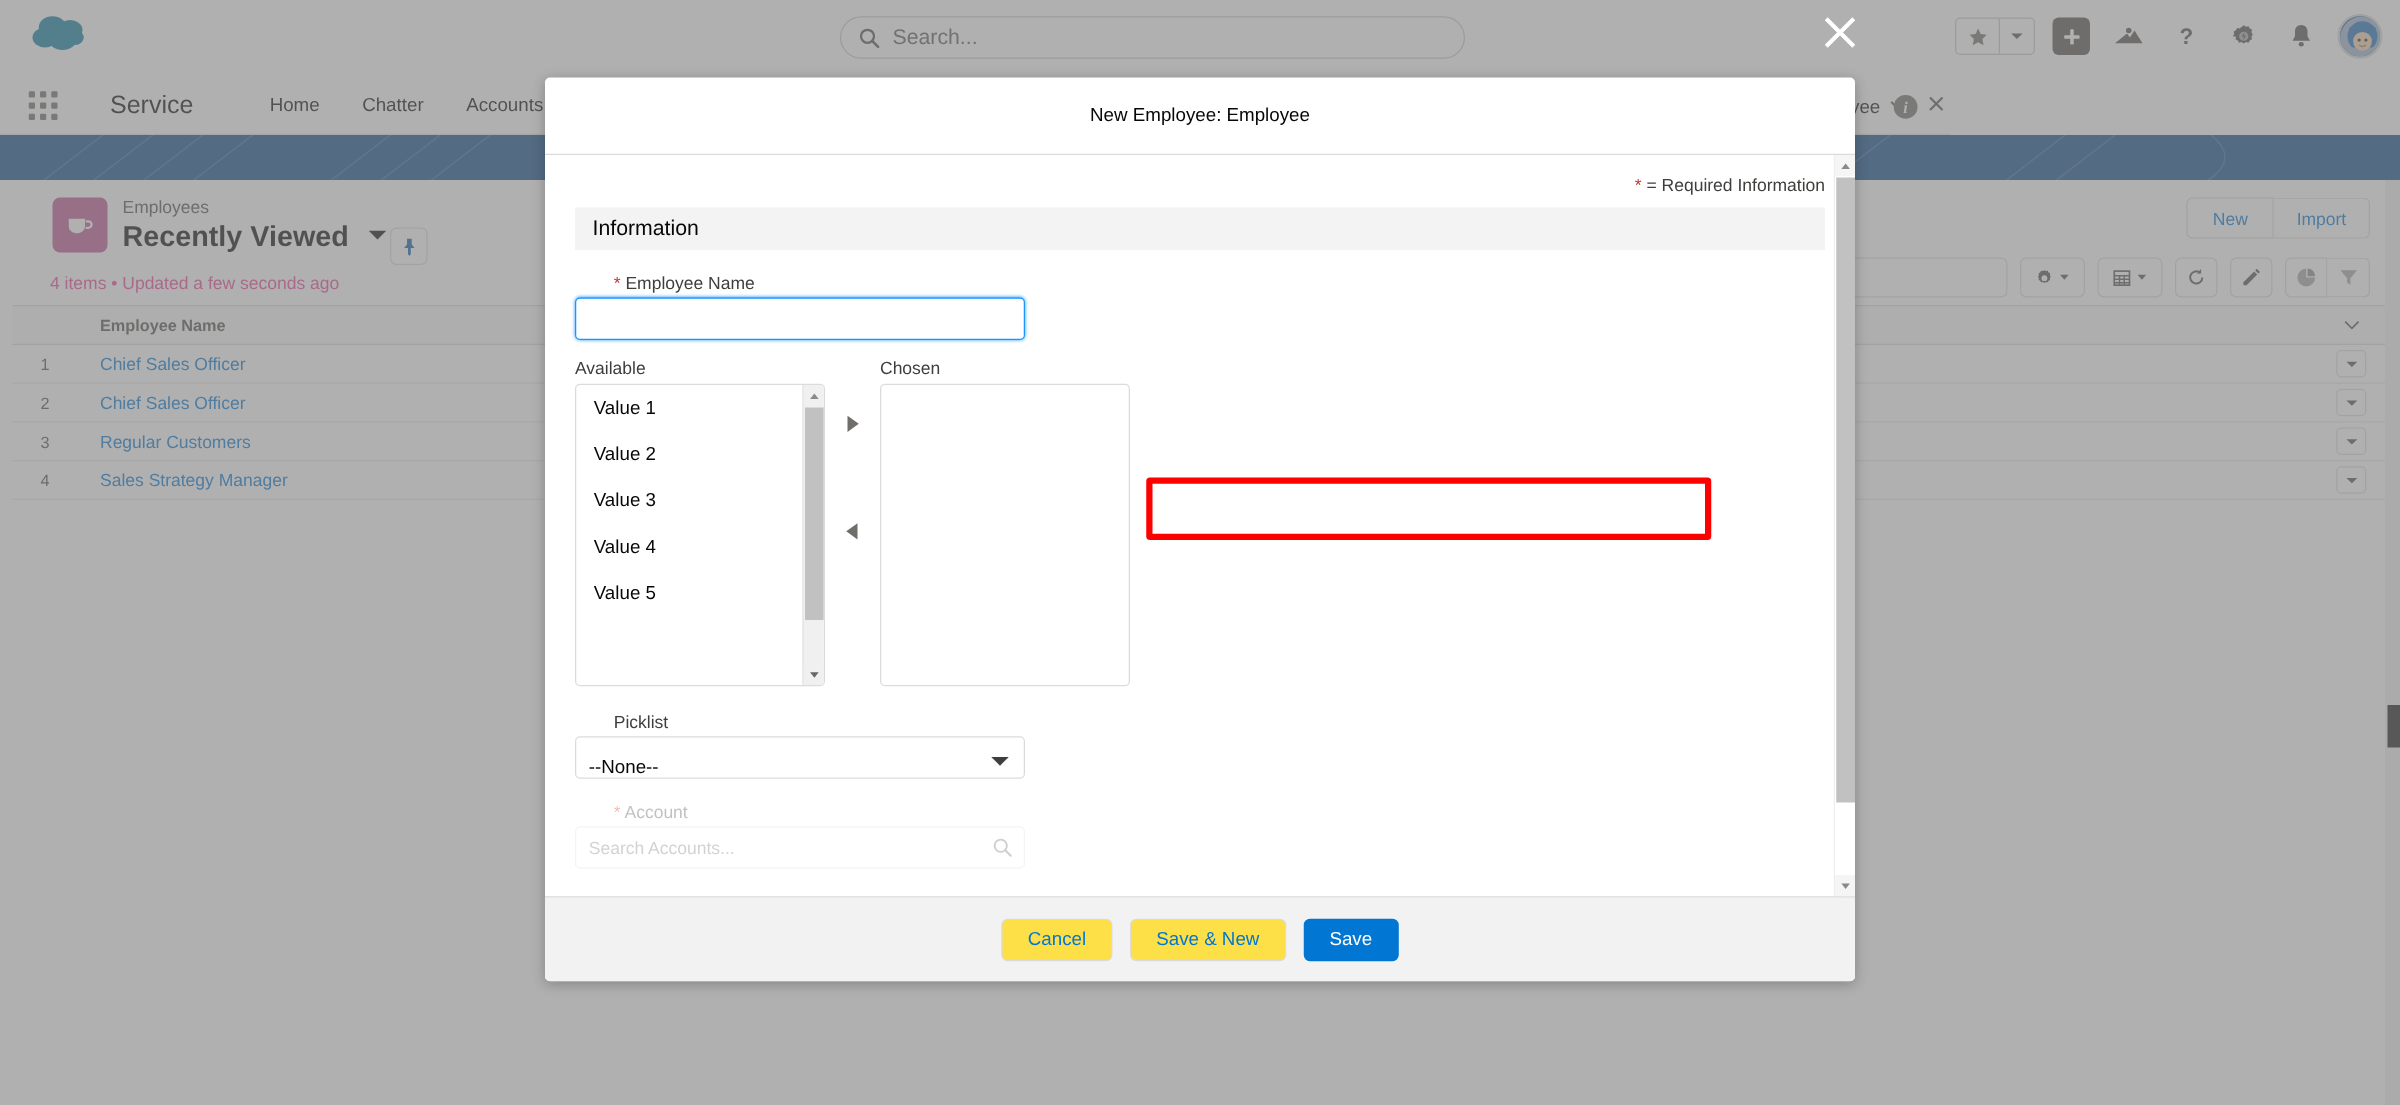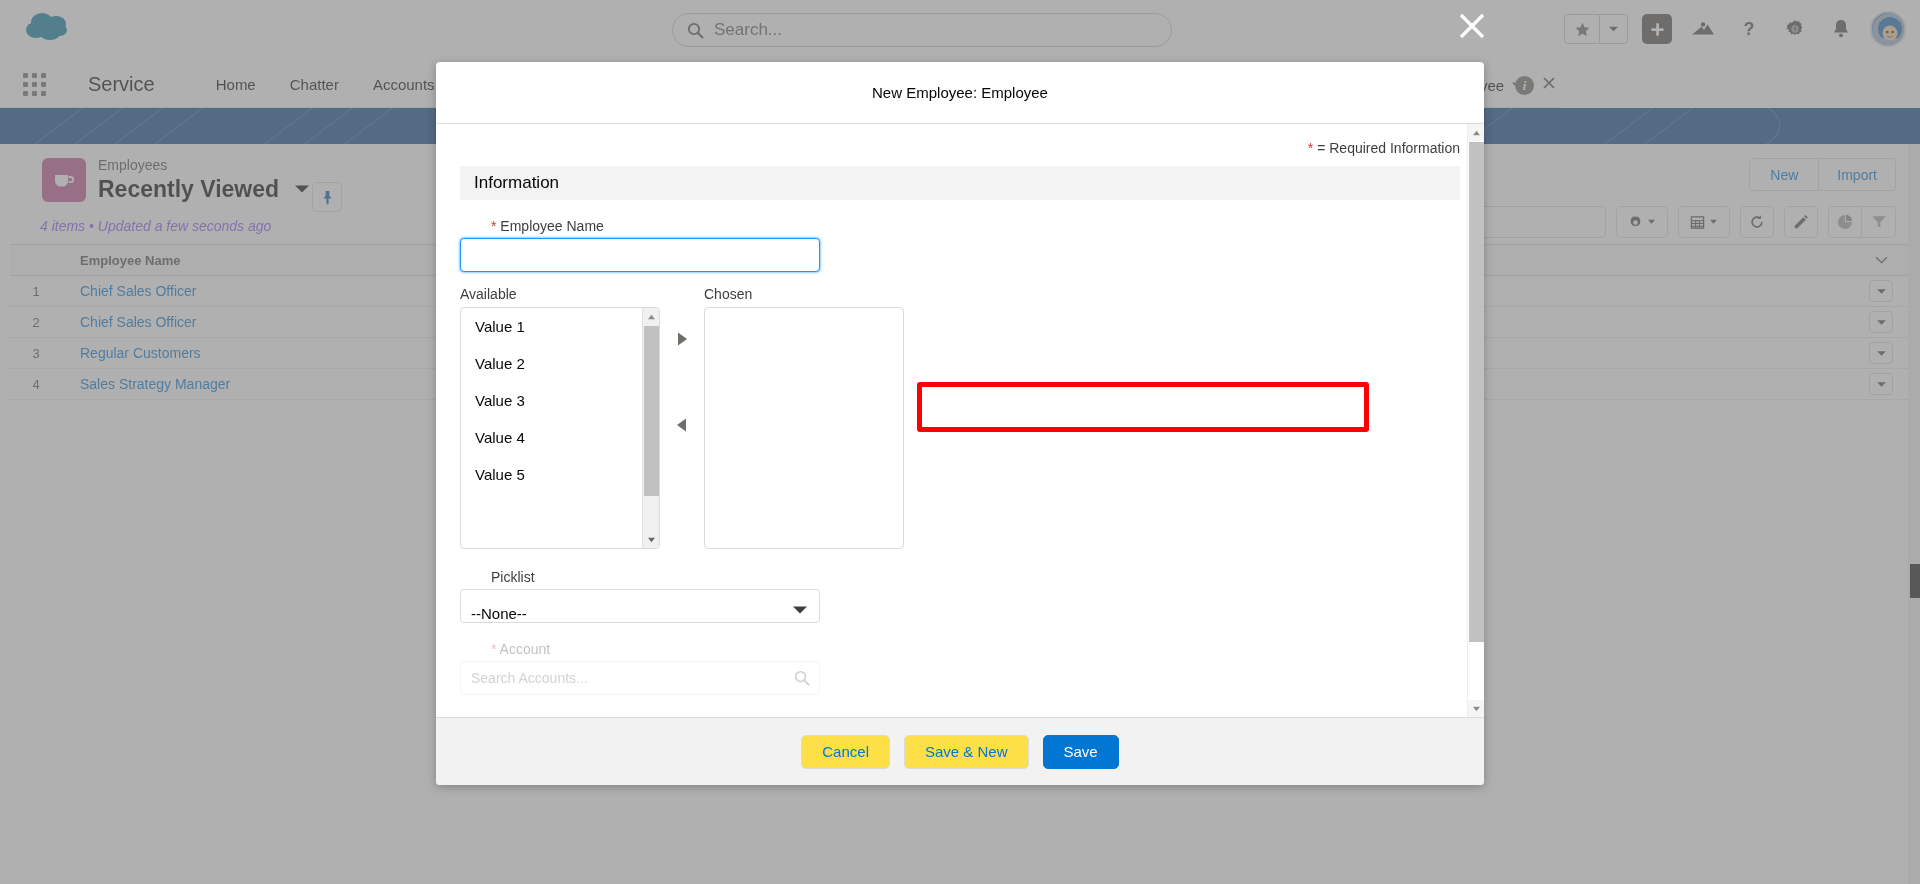--- a/index.html
+++ b/index.html
@@ -80,21 +80,21 @@
   }
   .lv-titles { position: absolute; left: 88px; top: 12px; }
   .lv-obj { font-size: 14px; color: #514f4d; line-height: 18px; }
   .lv-name { font-size: 23px; color: #080707; font-weight: bold; line-height: 30px; display: inline-block; vertical-align: middle; }
   .lv-caret { display: inline-block; vertical-align: middle; margin-left: 10px; }
   .pin-btn {
     position: absolute; left: 302px; top: 38px; width: 30px; height: 30px;
     border: 1px solid #dddbda; border-radius: 5px; background: #fff;
     display: flex; align-items: center; justify-content: center; cursor: pointer;
   }
-  .lv-meta { position: absolute; left: 30px; top: 74px; font-size: 14px; color: #8b5cf6; font-style: italic; }
+  .lv-meta { position: absolute; left: 30px; top: 74px; font-size: 14px; color: #ec4899; }
 
   .lv-actions { position: absolute; right: 14px; top: 14px; display: flex; align-items: center; gap: 0; }
   .btn-group { display: flex; }
   .btn-ghost {
     height: 33px; min-width: 70px; padding: 0 18px; background: #fff;
     border: 1px solid #dddbda; font-size: 14px; color: #0176d3; cursor: pointer;
     display: flex; align-items: center; justify-content: center;
     font-family: "Liberation Sans", sans-serif;
   }
   .btn-group .btn-ghost:first-child { border-radius: 5px 0 0 5px; }

